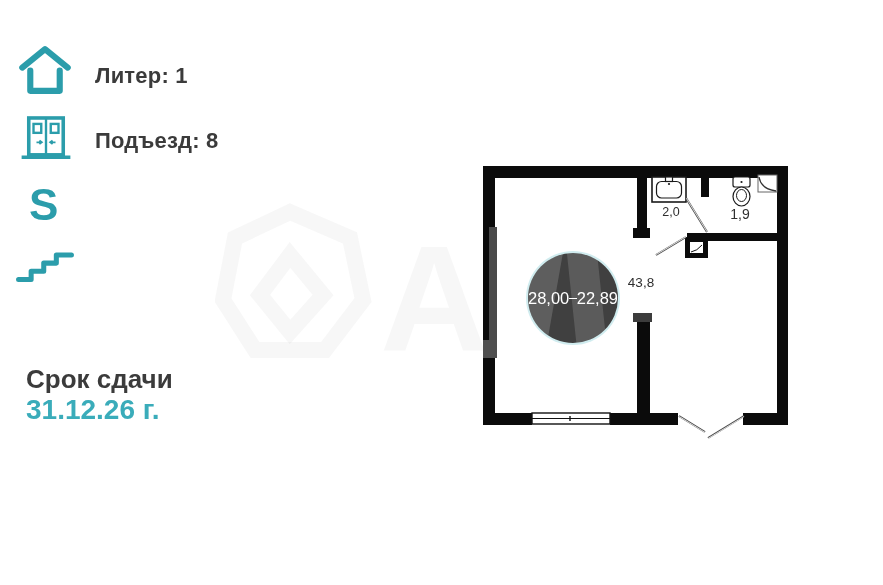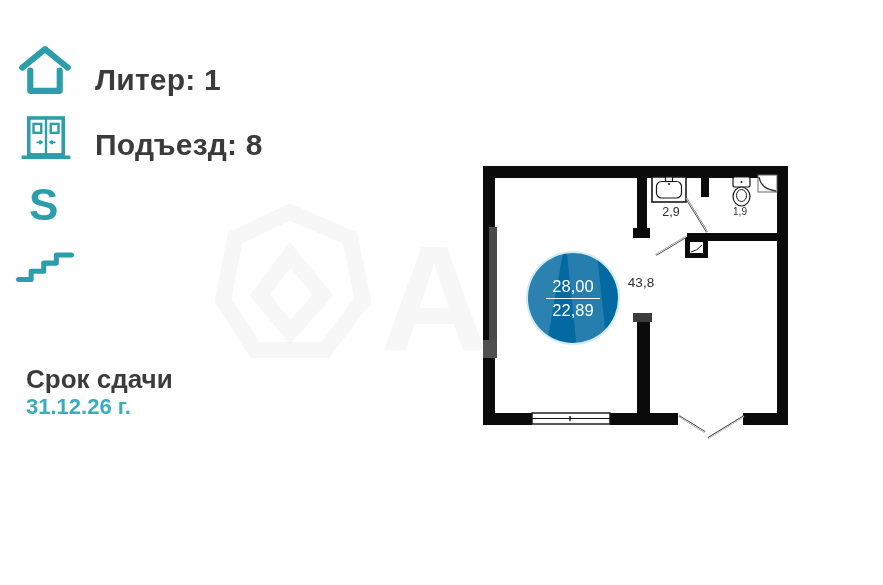--- a/index.html
+++ b/index.html
@@ -2,41 +2,41 @@
 <html><head>
 <meta charset="utf-8">
 <style>
   html,body{margin:0;padding:0;background:#ffffff;}
   #stage{
     position:relative;width:883px;height:585px;background:#ffffff;overflow:hidden;
     font-family:"Liberation Sans", sans-serif;
   }
   .icon-box{position:absolute;display:flex;align-items:center;justify-content:center;}
   .row-label{
-    position:absolute;left:95px;color:#3b3b3b;font-weight:800;font-size:30px;
+    position:absolute;left:95px;color:#3b3b3b;font-weight:800;font-size:22px;
     letter-spacing:0.2px;white-space:nowrap;
   }
   .s-letter{
     position:absolute;left:29px;top:183px;color:#2b9dab;font-size:44px;font-weight:800;
     line-height:1;
   }
   .deadline-title{position:absolute;left:26px;top:364px;color:#3b3b3b;font-weight:700;font-size:26px;}
-  .deadline-date{position:absolute;left:26px;top:394px;color:#3aacba;font-weight:700;font-size:22px;text-align:right;}
+  .deadline-date{position:absolute;left:26px;top:394px;color:#3aacba;font-weight:700;font-size:28px;text-align:right;}
   
   .watermark{position:absolute;left:215px;top:200px;pointer-events:none;}
   
   .plan{position:absolute;left:460px;top:150px;width:340px;height:310px;}
   .plan svg{position:absolute;left:0;top:0;}
   .plan-label{
     position:absolute;color:#2f2f2f;font-size:13px;font-weight:400;text-align:center;
     font-family:"Liberation Sans", sans-serif;
   }
   .badge{
     position:absolute;left:68px;top:103px;width:90px;height:90px;border-radius:50%;
-    background:#0369a1;overflow:hidden;display:flex;flex-direction:column;
+    background:#404040;overflow:hidden;display:flex;flex-direction:row;
     align-items:center;justify-content:center;box-shadow:0 0 0 2px rgba(120,200,210,0.35);
   }
   .badge .band1{position:absolute;left:-8px;top:-6px;width:34px;height:110px;background:rgba(255,255,255,0.16);transform:rotate(10deg);}
   .badge .band2{position:absolute;left:44px;top:-12px;width:30px;height:120px;background:rgba(255,255,255,0.14);transform:rotate(-6deg);border-radius:12px;}
   .badge-line{width:54px;height:0;border-top:1.5px solid #ffffff;margin:2px 0;position:relative;}
   .badge-text{color:#ffffff;font-size:16.5px;font-weight:400;line-height:1.1;position:relative;}
 </style>
 </head>
 <body>
 
@@ -144,22 +144,22 @@
         <line x1="284" y1="266" x2="248" y2="288"></line>
       </g>
       <g stroke="#ffffff" stroke-width="0.8">
         <line x1="226.4" y1="48.3" x2="247.4" y2="82.3"></line>
         <line x1="196.2" y1="104.6" x2="226.2" y2="86.6"></line>
         <line x1="219.2" y1="266.5" x2="245.2" y2="282.5"></line>
         <line x1="284" y1="266.5" x2="248" y2="288.5"></line>
       </g>
     </svg>
 
-    <div class="plan-label" style="left:193px;top:55px;width:36px;font-size:12.5px">2,9</div>
-    <div class="plan-label" style="left:262px;top:56px;width:36px;font-size:10px">1,9</div>
+    <div class="plan-label" style="left:193px;top:55px;width:36px;font-size:12.5px">2,0</div>
+    <div class="plan-label" style="left:262px;top:56px;width:36px;font-size:14px">1,9</div>
     <div class="plan-label" style="left:159px;top:125px;width:44px;font-size:13.5px">43,8</div>
 
     <div class="badge">
       <div class="band1"></div>
       <div class="band2"></div>
       <div class="badge-text">28,00</div>
       <div class="badge-line"></div>
       <div class="badge-text">22,89</div>
     </div>
   </div>

